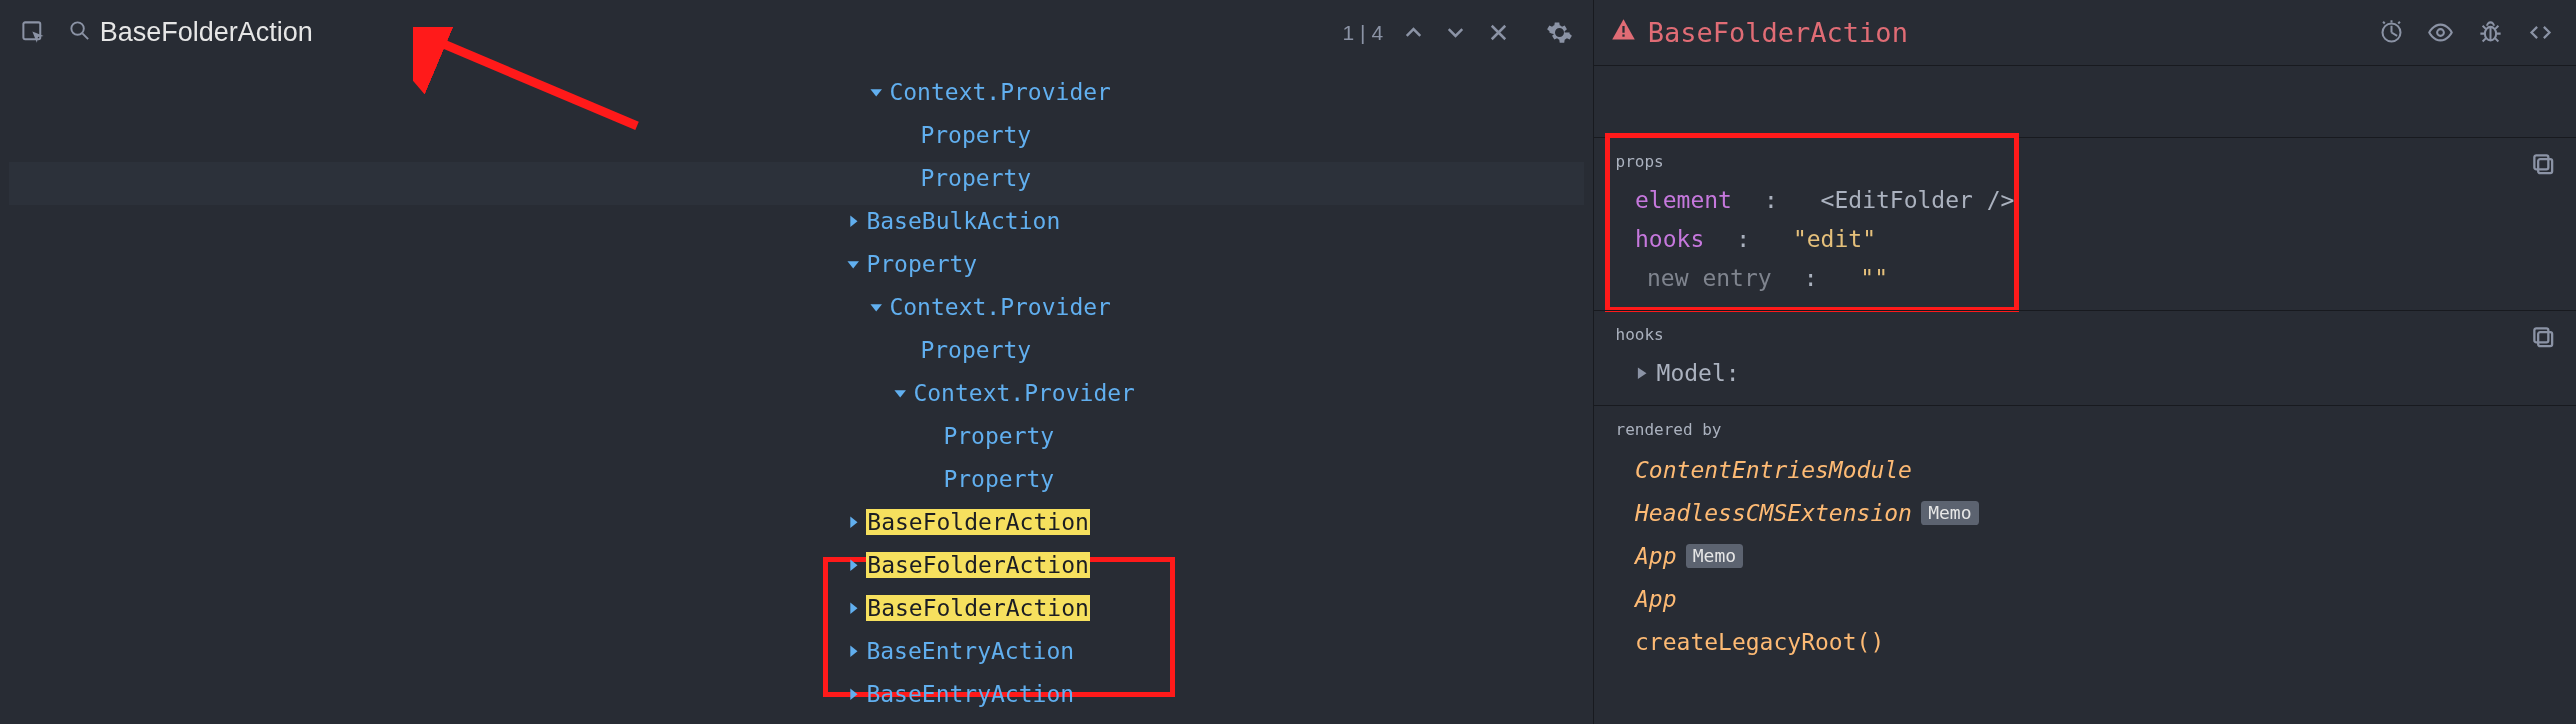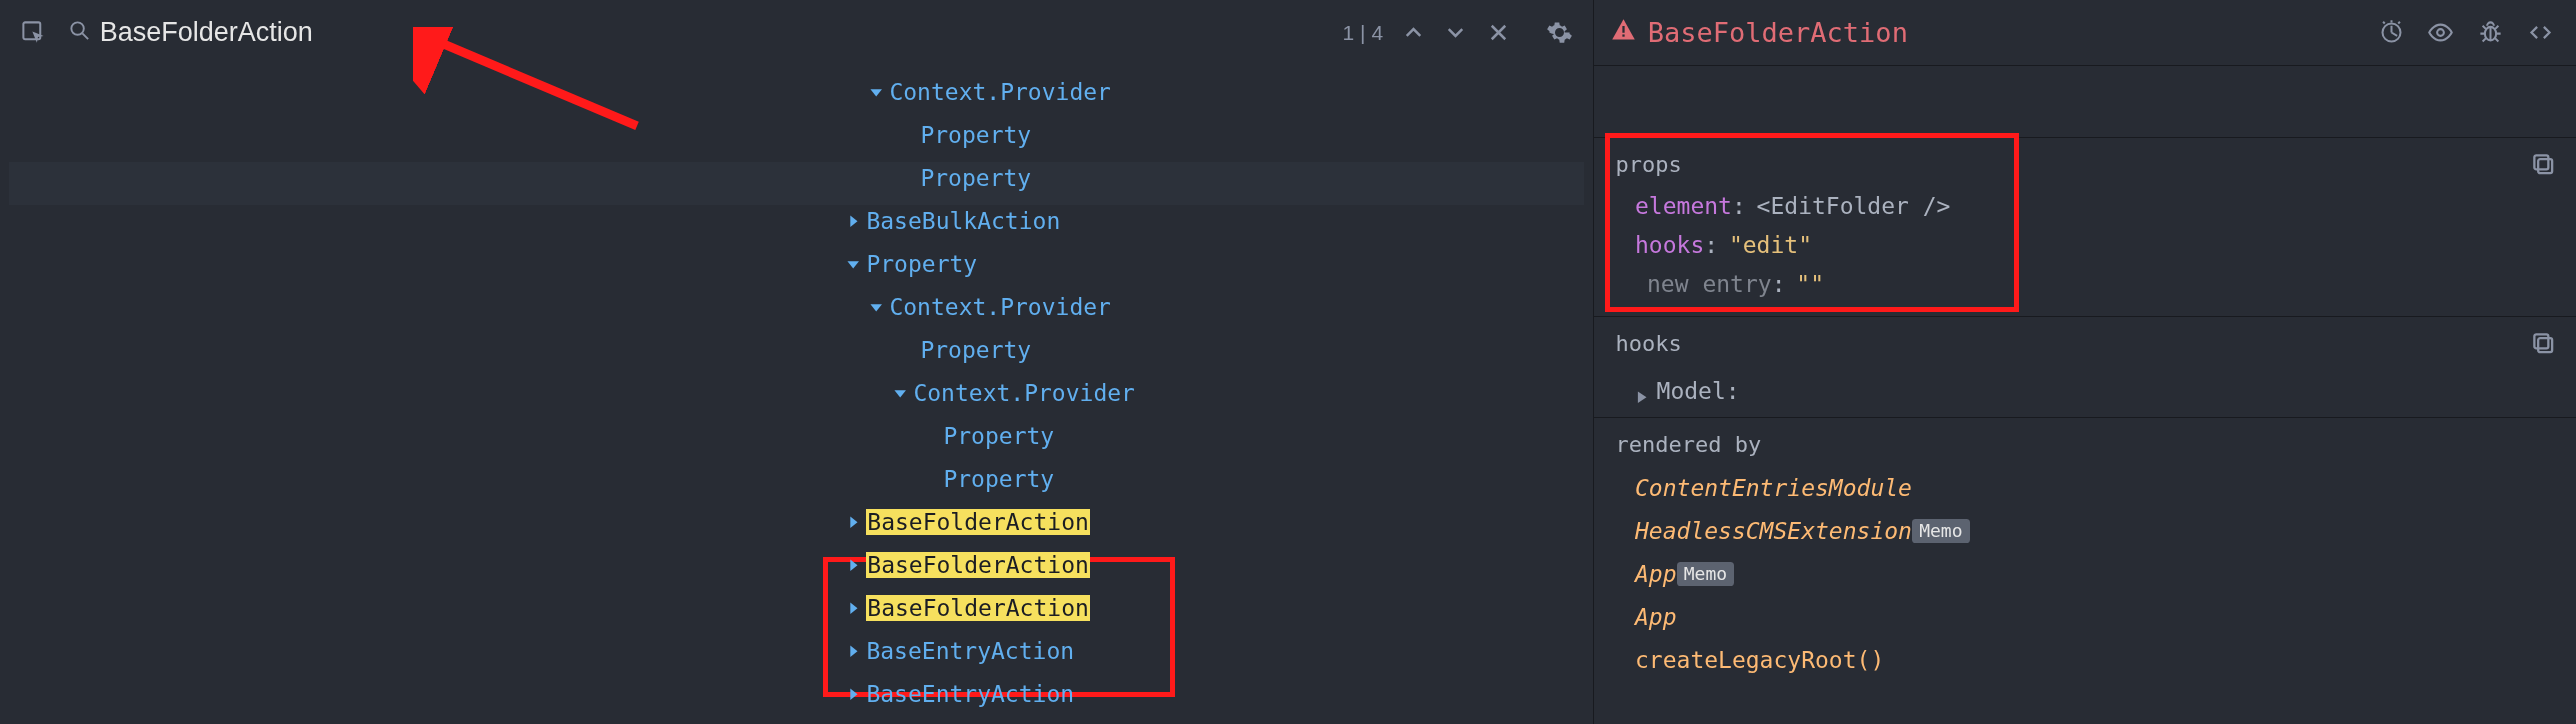--- a/index.html
+++ b/index.html
@@ -142,48 +142,48 @@
   .right-header .spacer { flex: 1; }
 
   
   .section {
     border-top: 1.8px solid #181a1f;
     padding: 9px 0 12.6px 0;
     position: relative;
   }
   .section-title {
     color: #abb2bf;
-    font-size: 22px;
+    font-size: 16px;
     padding: 5.4px 21.5px 9px 21.5px;
   }
   .section-body { padding: 0 21.5px 0 41px; }
-  .kv-line { height: 39px; display: flex; align-items: center; }
+  .kv-line { height: 39px; display: flex; align-items: center; gap: 32px; }
   .kv-line .colon { color: #abb2bf; margin-right: 10.8px; }
   .key-name { color: #c678dd; }
   .key-new { color: #7f848e; margin-left: 12px; }
   .val-jsx { color: #abb2bf; }
   .val-str { color: #e5c07b; }
-  .hooks-line { display: flex; align-items: flex-end; height: 39px; }
+  .hooks-line { display: flex; align-items: center; height: 39px; }
   .hooks-line .caret-right {
     width: 14.4px; display: inline-flex; align-items: center; justify-content: center;
     margin-right: 7.2px; color: #8b93a5;
   }
   .rendered-list .item {
     height: 43px; display: flex; align-items: center;
   }
   .rendered-list .link { color: #fdba74; cursor: pointer; font-style: italic; }
   .rendered-list .plain { color: #fdba74; }
   .badge {
     display: inline-block;
     background: #5c6370;
     color: #e6e6e6;
     border-radius: 3.6px;
     font-size: 18px;
     padding: 1.8px 7.2px;
-    margin-left: 0;
+    margin-left: 9px;
     font-family: Menlo, Consolas, monospace;
   }
   .section .corner-icon {
     position: absolute;
     right: 18px;
     top: 10.8px;
     width: 30.5px; height: 30.5px;
     display: inline-flex; align-items: center; justify-content: center;
     color: #8b93a5;
     cursor: pointer;

